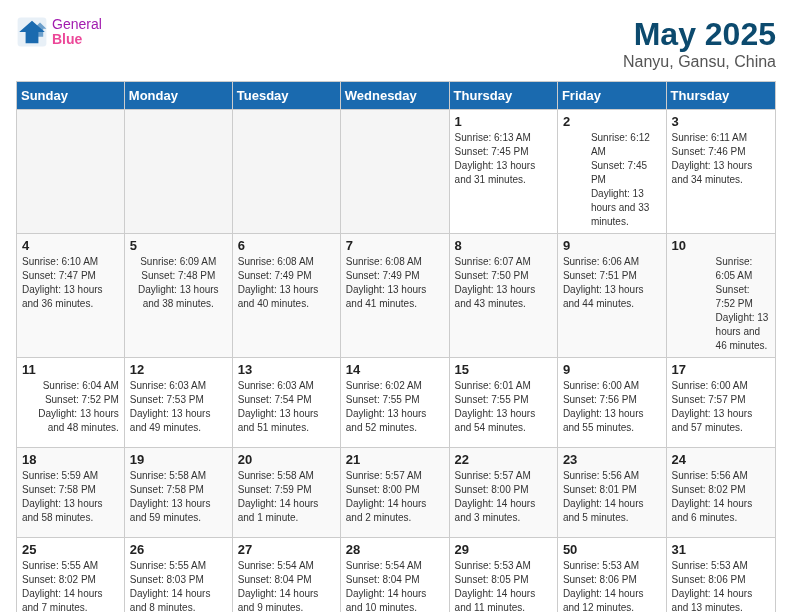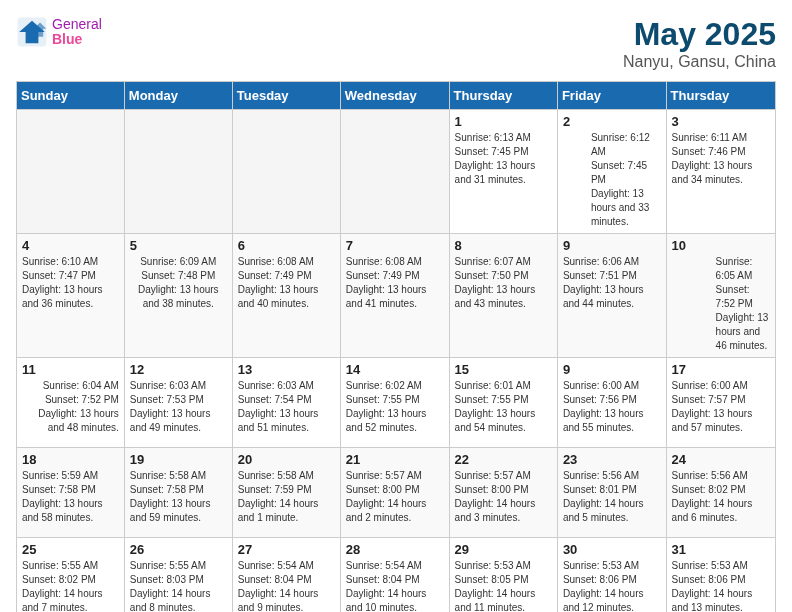--- a/index.html
+++ b/index.html
@@ -311,21 +311,21 @@
 Sunset: 8:04 PM
 Daylight: 14 hours and 10 minutes.</div>
         </td>
         <td>
           <span class="day-number">29</span>
           <div class="day-info" style="white-space: pre-line;">Sunrise: 5:53 AM
 Sunset: 8:05 PM
 Daylight: 14 hours and 11 minutes.</div>
         </td>
         <td>
-          <span class="day-number">30</span>
+          <span class="day-number">50</span>
           <div class="day-info" style="white-space: pre-line;">Sunrise: 5:53 AM
 Sunset: 8:06 PM
 Daylight: 14 hours and 12 minutes.</div>
         </td>
         <td>
           <span class="day-number">31</span>
           <div class="day-info" style="white-space: pre-line;">Sunrise: 5:53 AM
 Sunset: 8:06 PM
 Daylight: 14 hours and 13 minutes.</div>
         </td>

